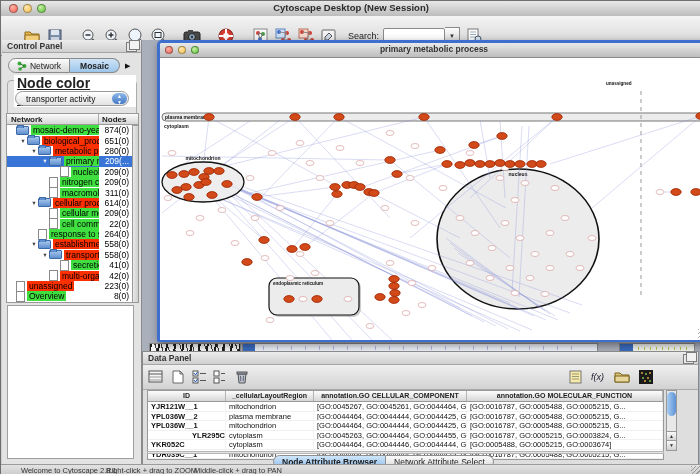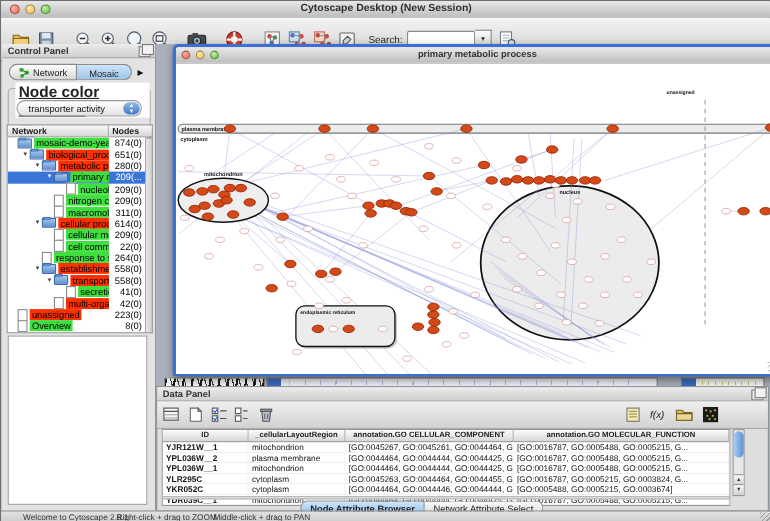--- a/index.html
+++ b/index.html
@@ -7,35 +7,35 @@
   #app{position:relative;width:700px;height:474px;background:#cfcfcf;border:1px solid #6f6f6f;box-sizing:border-box;}
   
   .titlebar{position:absolute;left:0;top:0;width:700px;height:15px;background:linear-gradient(#e8e8e8,#bcbcbc);border-bottom:1px solid #7d7d7d;}
   .titlebar .ttext{position:absolute;left:0;right:0;top:1px;text-align:center;font-size:9.5px;font-weight:bold;color:#2c2c2c;}
   .lights{position:absolute;left:8px;top:3px;display:flex;gap:5px;}
   .light{width:9px;height:9px;border-radius:50%;border:1px solid rgba(0,0,0,.35);box-sizing:border-box;}
   .l-red{background:radial-gradient(circle at 35% 30%,#ffb3a8,#ee5f4e);}
   .l-yel{background:radial-gradient(circle at 35% 30%,#ffe9b0,#f5bd4b);}
   .l-grn{background:radial-gradient(circle at 35% 30%,#c9f0a8,#58c136);}
   
-  .toolbar{position:absolute;left:0;top:15px;width:700px;height:40px;background:linear-gradient(#f4f4f4,#cdcdcd);border-bottom:1px solid #8a8a8a;display:flex;align-items:center;padding-left:8px;box-sizing:border-box;}
+  .toolbar{position:absolute;left:0;top:15px;width:700px;height:40px;background:linear-gradient(#f4f4f4,#cdcdcd);border-bottom:1px solid #8a8a8a;display:flex;align-items:center;padding-left:21px;box-sizing:border-box;}
   .tbtn{width:20px;height:20px;margin-right:3px;display:flex;align-items:center;justify-content:center;}
   .tgap{width:11px;}
   .searchlbl{font-size:9px;color:#222;margin:0 4px 0 6px;}
   .searchbox{width:56px;height:13px;border:1px solid #8a8a8a;border-radius:2px;background:#fff;font-size:8px;padding:0 2px;}
   .dropbtn{width:14px;height:15px;background:linear-gradient(#fdfdfd,#d2d2d2);border:1px solid #8a8a8a;border-left:none;font-size:6px;color:#333;display:flex;align-items:center;justify-content:center;}
   
   .cpanel{position:absolute;left:1px;top:39px;width:140px;height:424px;background:#e3e3e3;border-right:1px solid #8a8a8a;box-sizing:border-box;}
   .ptitle{position:relative;height:13px;background:linear-gradient(#ececec,#cfcfcf);border-bottom:1px solid #a5a5a5;font-size:8.5px;color:#333;padding:1px 0 0 5px;box-sizing:border-box;font-weight:bold;}
   .floatico{position:absolute;right:4px;top:2px;width:9px;height:8px;border:1px solid #7c7c7c;background:#e8e8e8;}
   .floatico:before{content:"";position:absolute;left:2px;top:-3px;width:9px;height:8px;border:1px solid #7c7c7c;background:#f2f2f2;}
   .tabrow{position:absolute;left:6px;top:17px;width:130px;height:17px;display:flex;align-items:center;}
   .seg{height:15px;border:1px solid #8a8a8a;font-size:8.5px;display:flex;align-items:center;justify-content:center;box-sizing:border-box;color:#222;}
   .seg.first{border-radius:8px 0 0 8px;background:linear-gradient(#fdfdfd,#d8d8d8);width:62px;}
-  .seg.sel{border-radius:0 8px 8px 0;background:linear-gradient(#cfe4f7,#9cc5ea);border-left:none;width:50px;font-weight:normal;align-items:flex-end;}
+  .seg.sel{border-radius:0 8px 8px 0;background:linear-gradient(#cfe4f7,#9cc5ea);border-left:none;width:50px;font-weight:bold;}
   .ovfl{font-size:7px;color:#111;margin-left:5px;}
   .grpbox{position:absolute;left:5px;top:40px;width:130px;height:72px;border:1px solid #ababab;border-radius:4px;box-sizing:border-box;}
   .grplbl{position:absolute;left:6px;top:-6px;background:#ffffff;padding:0 3px;font-size:14px;font-weight:bold;color:#222;text-decoration:underline;}
   .combo{position:absolute;left:7px;top:10px;width:114px;height:15px;border:1px solid #9a9a9a;border-radius:8px;background:linear-gradient(#ffffff,#e2e2e2);font-size:8.5px;display:flex;align-items:center;box-sizing:border-box;padding-left:10px;color:#111;}
   .combostep{position:absolute;right:1px;top:1px;width:15px;height:11px;border-radius:7px;background:linear-gradient(#8fb9ea,#4579c6);color:#fff;font-size:5px;line-height:5.5px;text-align:center;padding-top:1px;box-sizing:border-box;}
   .chkrow{position:absolute;left:10px;top:33px;display:flex;align-items:center;gap:5px;}
   .chk{width:11px;height:11px;border-radius:2px;background:linear-gradient(#7fb0e6,#3f7cc9);border:1px solid #2f5f9e;color:#fff;font-size:9px;line-height:10px;text-align:center;}
   .chklbl{font-size:9px;color:#111;}
   .treehdr{position:absolute;left:4px;top:73px;width:133px;height:12px;display:flex;background:linear-gradient(#fbfbfb,#d6d6d6);border:1px solid #9a9a9a;box-sizing:border-box;font-size:8px;font-weight:bold;color:#222;}
   .treehdr .c1{flex:1;padding:1px 0 0 4px;border-right:1px solid #adadad;}
@@ -681,21 +681,21 @@
               <div class="c2" style="width: 153px;">[GO:0044464, GO:0044444, GO:0044425, G...</div>
               <div class="c3" style="width: 196px;">[GO:0016787, GO:0005488, GO:0005215, G...</div>
             </div>
             <div class="drow">
               <div class="c0" style="width: 78px;">YPL036W__1</div>
               <div class="c1" style="width: 88px;">mitochondrion</div>
               <div class="c2" style="width: 153px;">[GO:0044464, GO:0044444, GO:0044425, G...</div>
               <div class="c3" style="width: 196px;">[GO:0016787, GO:0005488, GO:0005215, G...</div>
             </div>
             <div class="drow">
-              <div class="c0" style="width: 78px;">YLR295C</div>
+              <div class="c0" style="width: 78px; text-align: right;">YLR295C</div>
               <div class="c1" style="width: 88px;">cytoplasm</div>
               <div class="c2" style="width: 153px;">[GO:0045263, GO:0044464, GO:0044455, G...</div>
               <div class="c3" style="width: 196px;">[GO:0016787, GO:0005215, GO:0003824, G...</div>
             </div>
             <div class="drow">
               <div class="c0" style="width: 78px;">YKR052C</div>
               <div class="c1" style="width: 88px;">cytoplasm</div>
               <div class="c2" style="width: 153px;">[GO:0044464, GO:0044446, GO:0044444, G...</div>
               <div class="c3" style="width: 196px;">[GO:0005488, GO:0005215, GO:0003674]</div>
             </div>

